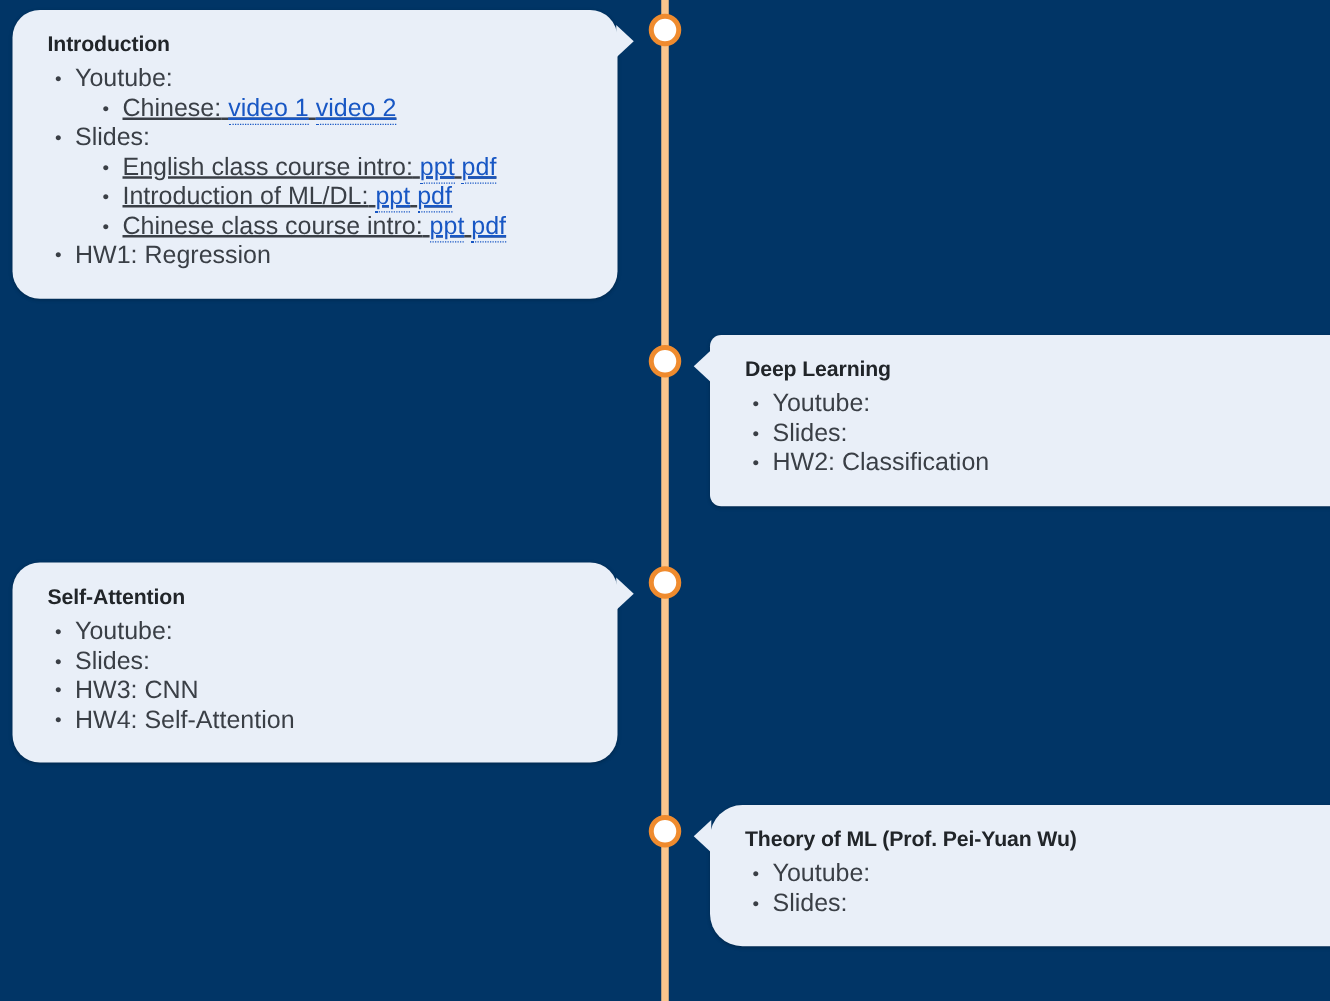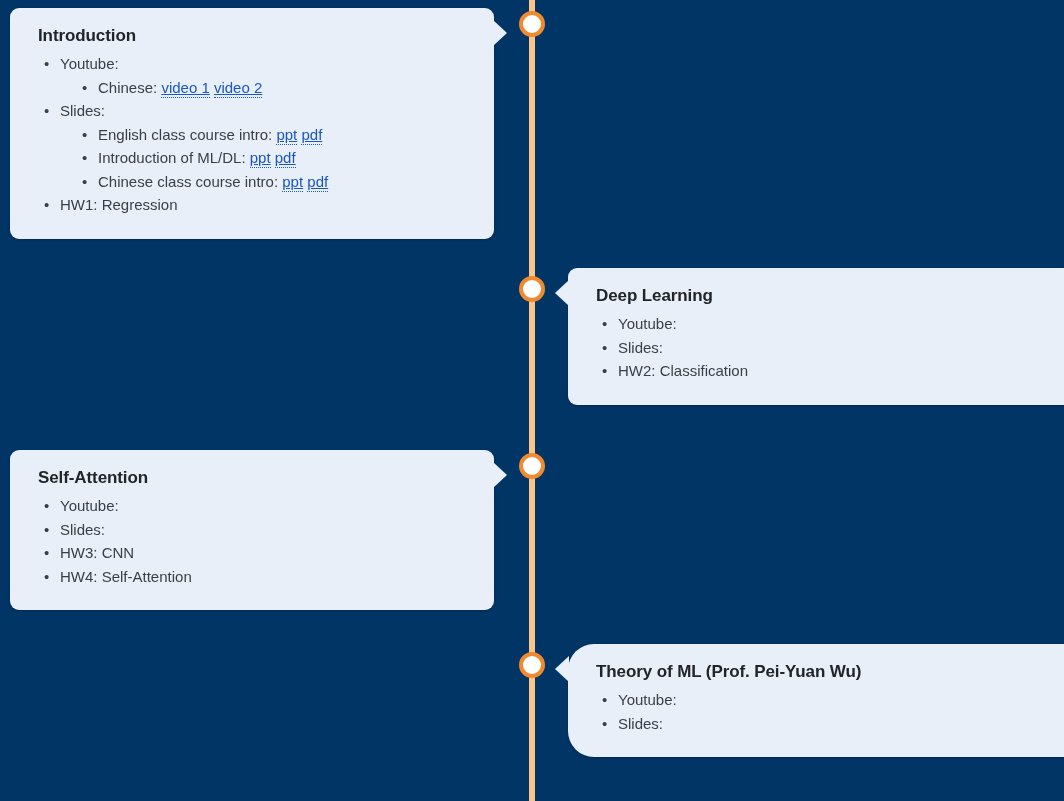--- a/index.html
+++ b/index.html
@@ -47,21 +47,21 @@
   
   .card {
     position: absolute;
     background: #e9eff8;
     border-radius: 9px;
     box-sizing: border-box;
     padding: 18px 22px 22px 28px;
     box-shadow: 0 1px 3px rgba(0,0,0,0.22);
     z-index: 3;
   }
-  .card.left  { left: 10px; width: 484px; }
+  .card.left  { left: 10px; width: 484px; border-radius: 22px; }
   .card.right { left: 568px; width: 584px; }
 
   
   .card .notch {
     position: absolute;
     top: 12px;
     width: 0;
     height: 0;
     border-top: 13px solid transparent;
     border-bottom: 13px solid transparent;
@@ -80,21 +80,21 @@
     font-weight: bold;
     color: #212529;
     margin: 0 0 6px 0;
     letter-spacing: -0.1px;
   }
 
   ul.bullets {
     list-style: none;
     margin: 0;
     padding: 0 0 0 0;
-    font-size: 15px;
+    font-size: 20px;
     color: #3a3f46;
   }
   ul.bullets ul {
     list-style: none;
     margin: 0;
     padding: 0;
   }
   ul.bullets li {
     position: relative;
     padding-left: 22px;
@@ -104,20 +104,21 @@
     content: "\2022";
     position: absolute;
     left: 6px;
     top: 0;
     color: #3a3f46;
     font-size: 15px;
     line-height: 23.5px;
   }
   ul.bullets li > ul {
     margin-left: 16px;
+    text-decoration: underline;
   }
   ul.bullets li > ul > li::before {
     left: 6px;
   }
 
   a.doclink {
     color: #1857c4;
     text-decoration: underline;
     border-bottom: 1px dotted #1857c4;
     padding-bottom: 1px;

